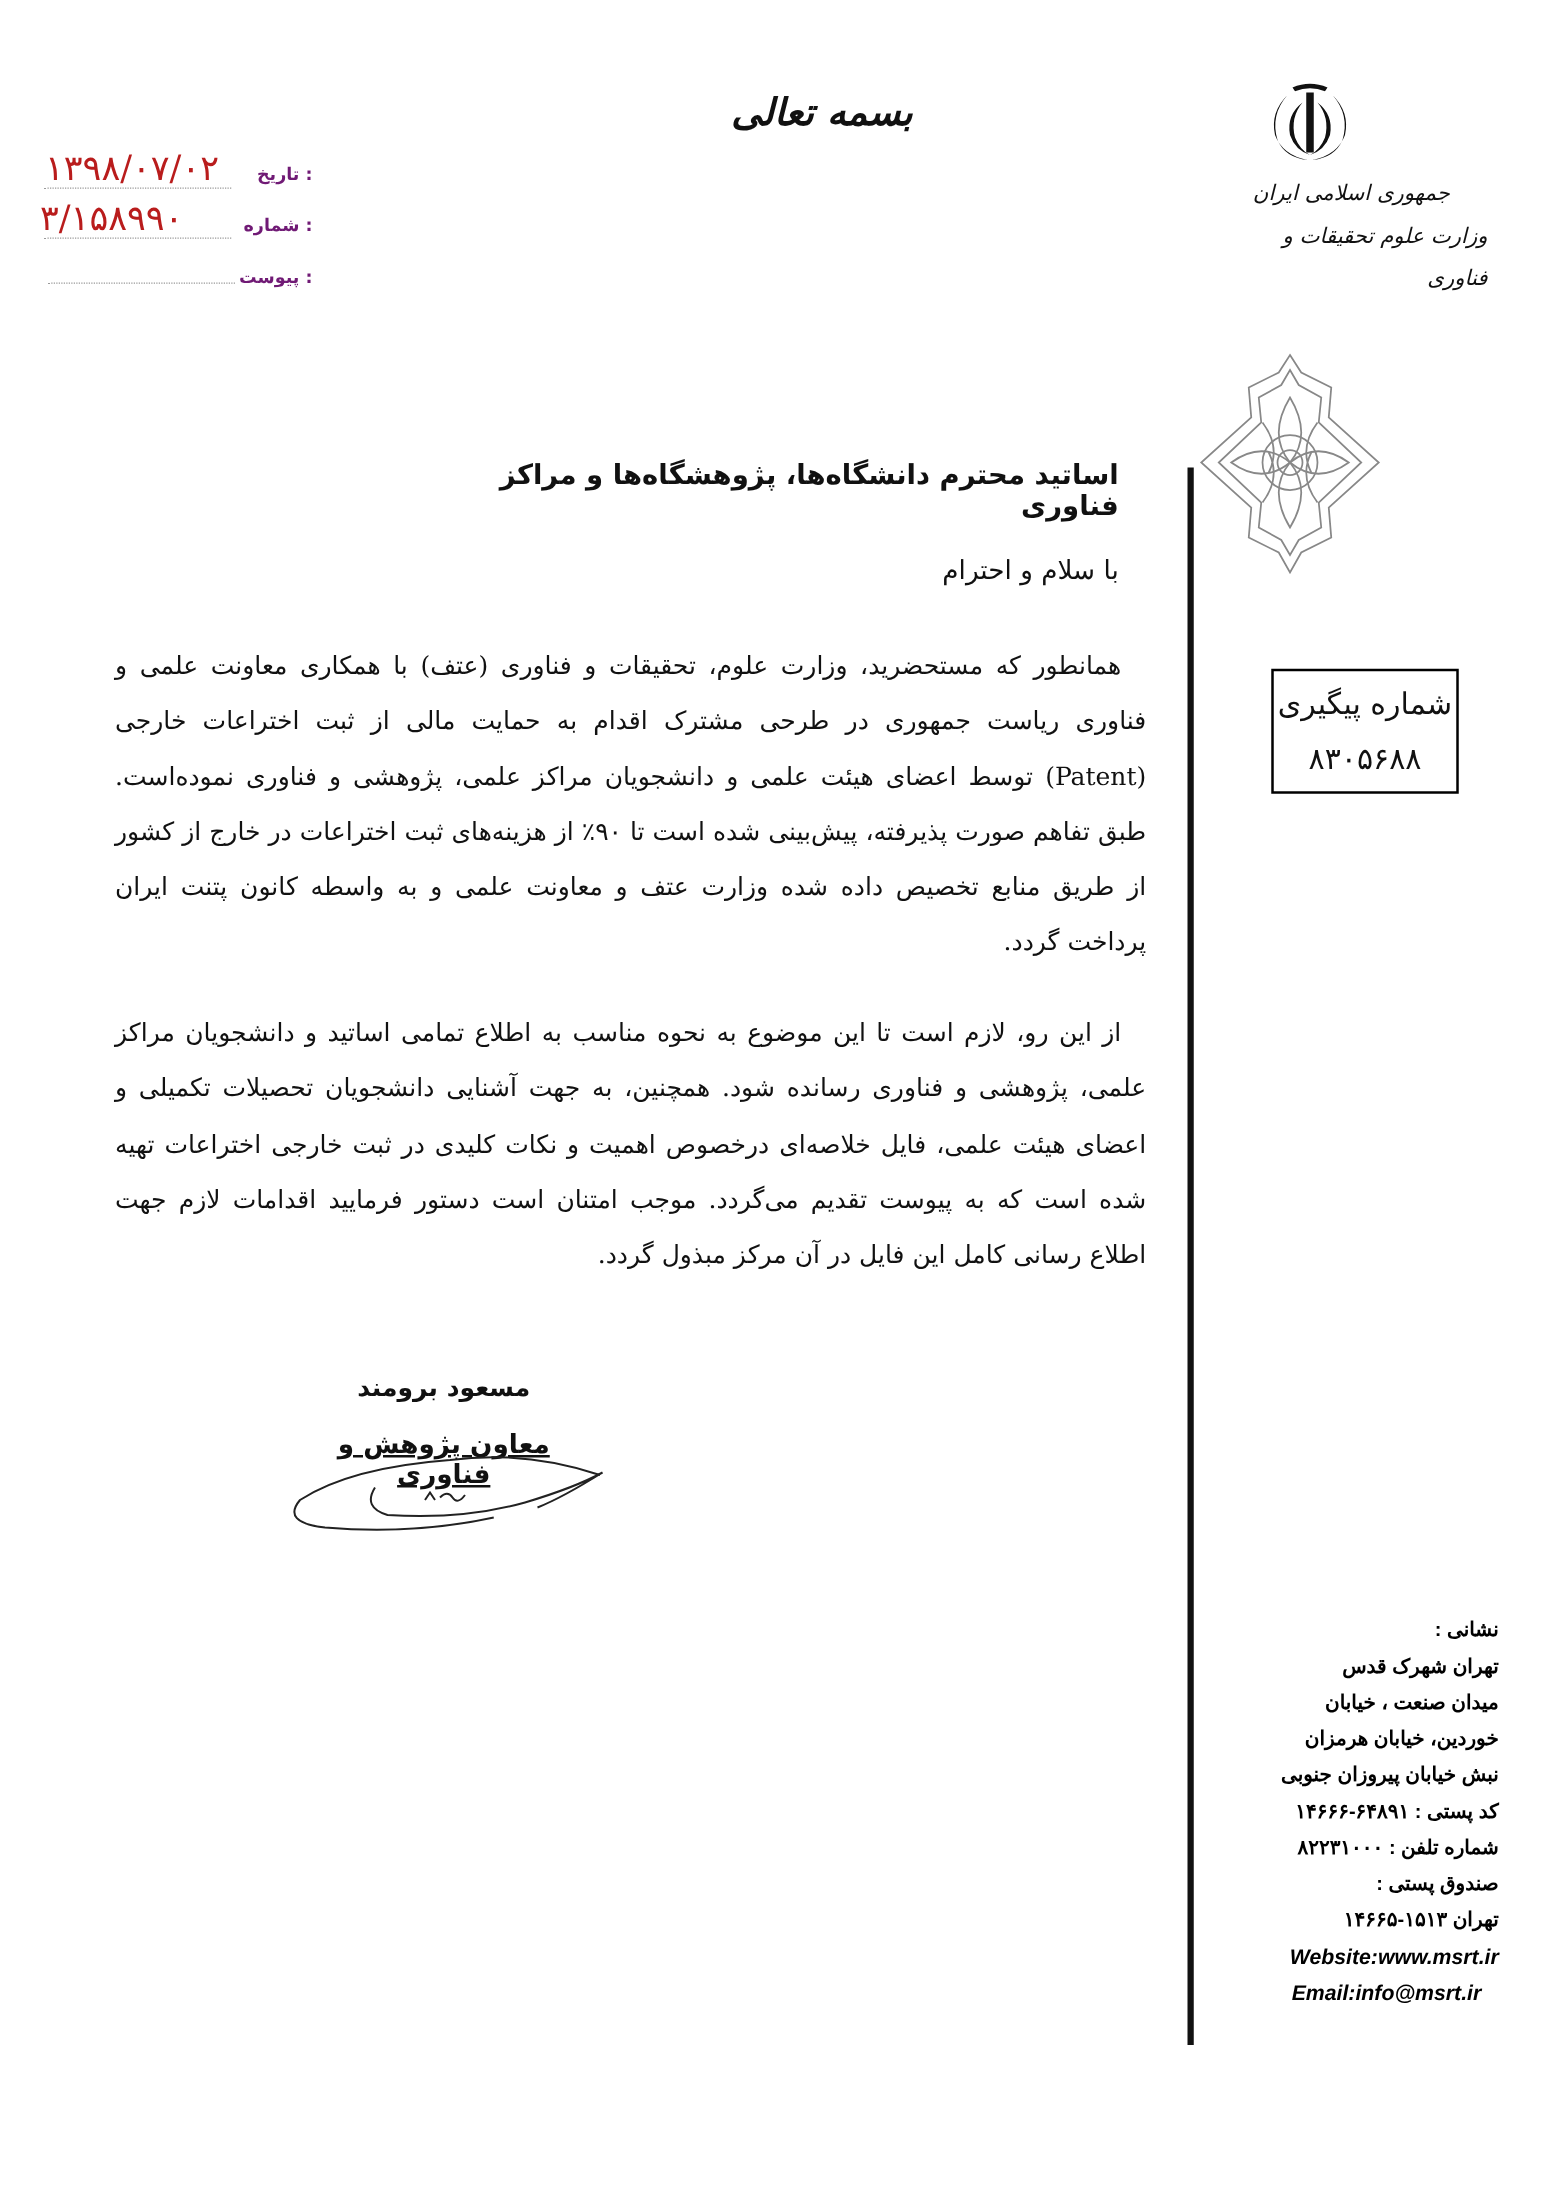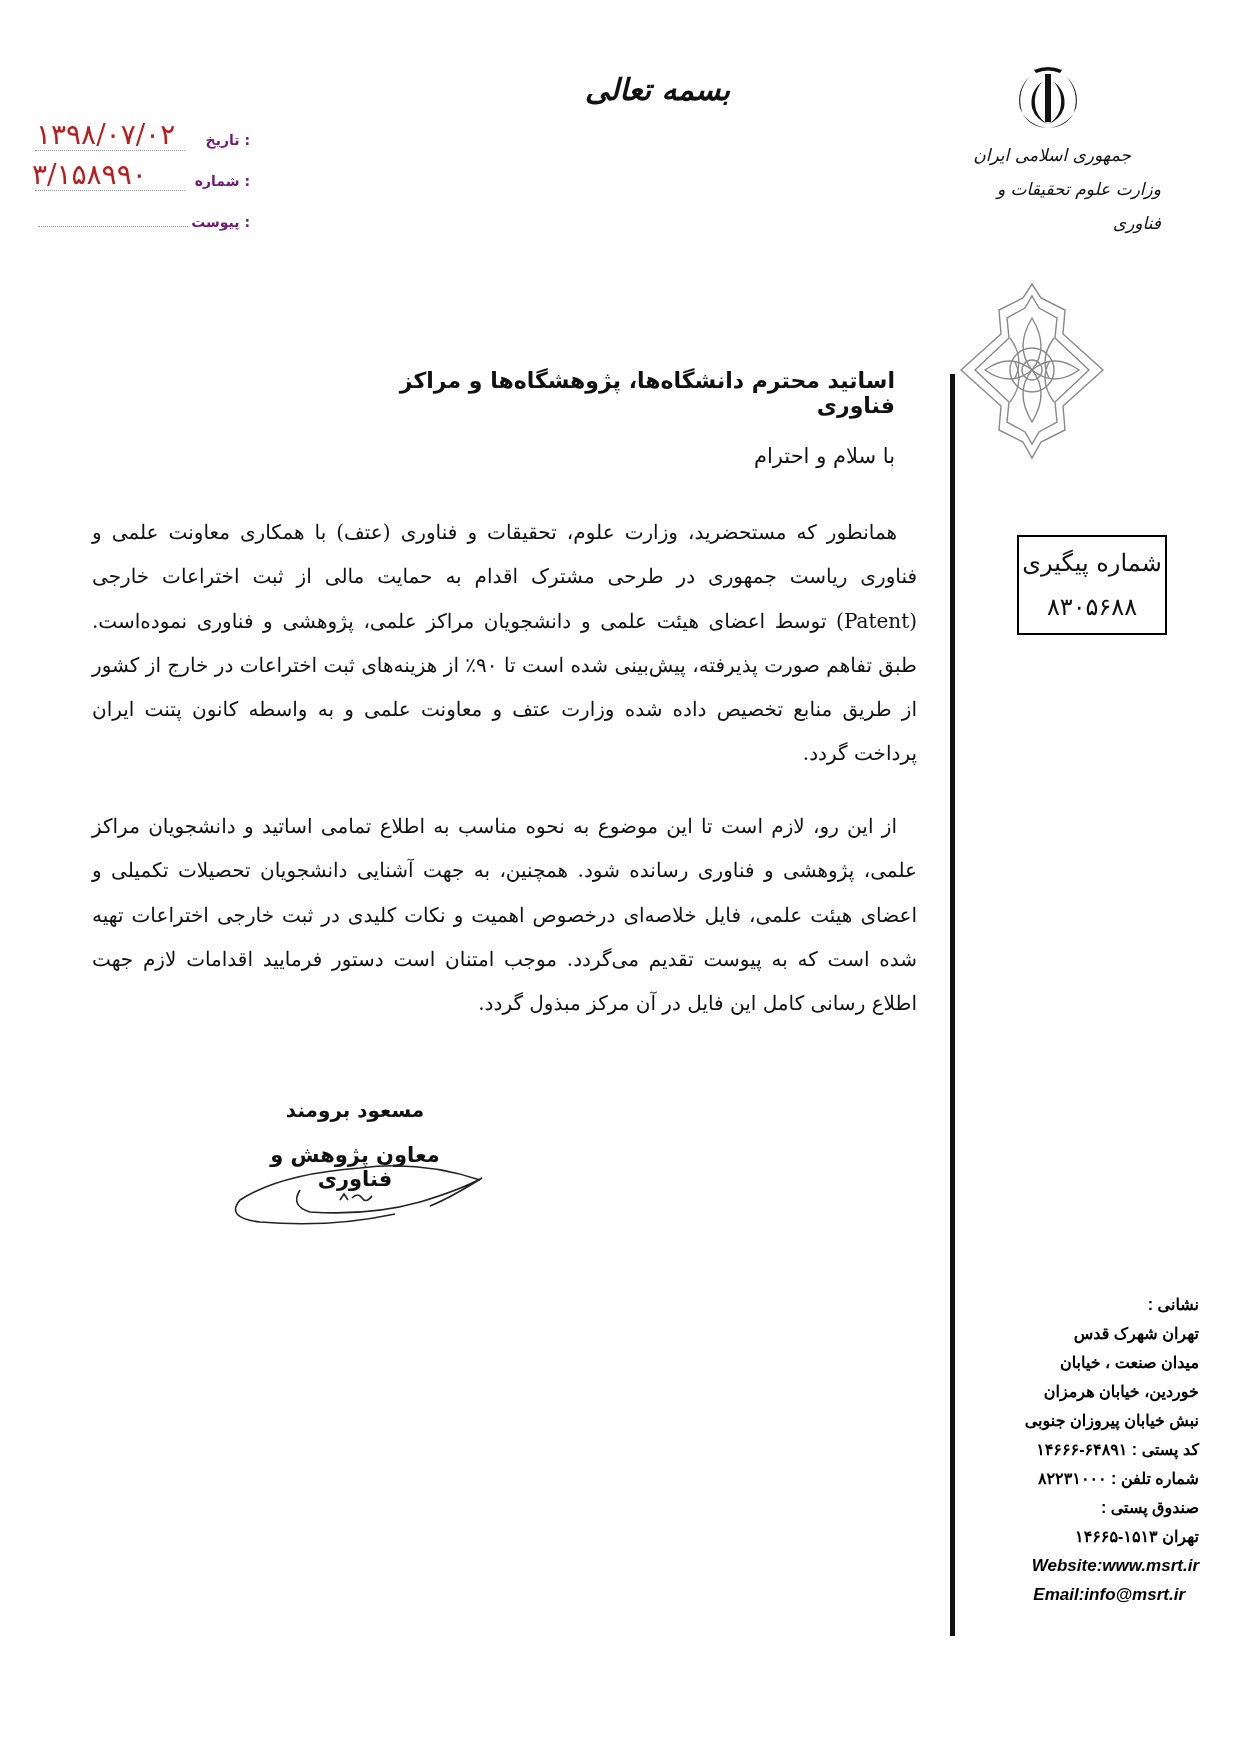--- a/index.html
+++ b/index.html
@@ -53,21 +53,21 @@
     <g fill="#111">
       <path d="M22 8 Q36 2 50 8 L48 11 Q36 6 24 11 Z"></path>
       <rect x="33" y="12" width="6" height="48"></rect>
       <path d="M30 20 Q20 32 24 48 Q28 58 36 62 Q24 58 20 46 Q17 30 30 20 Z"></path>
       <path d="M42 20 Q52 32 48 48 Q44 58 36 62 Q48 58 52 46 Q55 30 42 20 Z"></path>
       <path d="M18 14 Q4 30 10 50 Q16 64 34 66 Q14 62 8 46 Q4 28 18 14 Z"></path>
       <path d="M54 14 Q68 30 62 50 Q56 64 38 66 Q58 62 64 46 Q68 28 54 14 Z"></path>
     </g>
   </svg>
 </div>
-<div class="abs emblem-text" style="left:971px; top:138px; width:190px;">
+<div class="abs emblem-text" style="left:1000px; top:138px; width:190px;">
   <div style="padding-right:30px;">جمهوری اسلامی ایران</div>
   <div>وزارت علوم تحقیقات و فناوری</div>
 </div>
 
 <div class="abs" style="left:955px; top:278px; width:155px; height:185px;">
   <svg width="155" height="185" viewBox="0 0 155 185">
     <g fill="none" stroke="#888" stroke-width="1.4">
       <path d="M77 6 L86 20 L110 32 L108 56 L148 92 L108 128 L110 152 L86 164 L77 180 L68 164 L44 152 L46 128 L6 92 L46 56 L44 32 L68 20 Z"></path>
       <path d="M77 18 L84 30 L102 40 L100 60 L134 92 L100 124 L102 144 L84 154 L77 166 L70 154 L52 144 L54 124 L20 92 L54 60 L52 40 L70 30 Z"></path>
       <circle cx="77" cy="92" r="22"></circle>
@@ -92,21 +92,21 @@
 <div class="abs greeting" style="left:650px; top:444px; width:245px;">با سلام و احترام</div>
 
 <div class="para" style="top:510px;">
   <p>همانطور که مستحضرید، وزارت علوم، تحقیقات و فناوری (عتف) با همکاری معاونت علمی و فناوری ریاست جمهوری در طرحی مشترک اقدام به حمایت مالی از ثبت اختراعات خارجی (Patent) توسط اعضای هیئت علمی و دانشجویان مراکز علمی، پژوهشی و فناوری نموده‌است. طبق تفاهم صورت پذیرفته، پیش‌بینی شده است تا ۹۰٪ از هزینه‌های ثبت اختراعات در خارج از کشور از طریق منابع تخصیص داده شده وزارت عتف و معاونت علمی و به واسطه کانون پتنت ایران پرداخت گردد.</p>
 </div>
 <div class="para" style="top:804px;">
   <p>از این رو، لازم است تا این موضوع به نحوه مناسب به اطلاع تمامی اساتید و دانشجویان مراکز علمی، پژوهشی و فناوری رسانده شود. همچنین، به جهت آشنایی دانشجویان تحصیلات تکمیلی و اعضای هیئت علمی، فایل خلاصه‌ای درخصوص اهمیت و نکات کلیدی در ثبت خارجی اختراعات تهیه شده است که به پیوست تقدیم می‌گردد. موجب امتنان است دستور فرمایید اقدامات لازم جهت اطلاع رسانی کامل این فایل در آن مرکز مبذول گردد.</p>
 </div>
 
 <div class="abs signer" style="left:245px; top:1098px; width:220px;">مسعود برومند</div>
-<div class="abs signer" style="left:235px; top:1143px; width:240px; font-size:21px;">معاون پژوهش و فناوری</div>
+<div class="abs signer" style="left:235px; top:1143px; width:240px; font-size:21px;text-decoration:underline;">معاون پژوهش و فناوری</div>
 <div class="abs" style="left:220px; top:1140px; width:280px; height:90px;">
   <svg width="280" height="90" viewBox="0 0 280 90">
     <g fill="none" stroke="#222" stroke-width="1.6">
       <path d="M260 40 Q200 20 140 28 Q60 34 20 60 Q5 78 40 82 Q110 88 175 74"></path>
       <path d="M80 50 Q70 66 90 72 Q150 76 200 62 Q240 50 262 38 Q230 58 210 66"></path>
       <path d="M120 60 l4 -6 l4 6 M132 58 q6 -6 10 0 q4 6 10 -2"></path>
     </g>
   </svg>
 </div>
 

